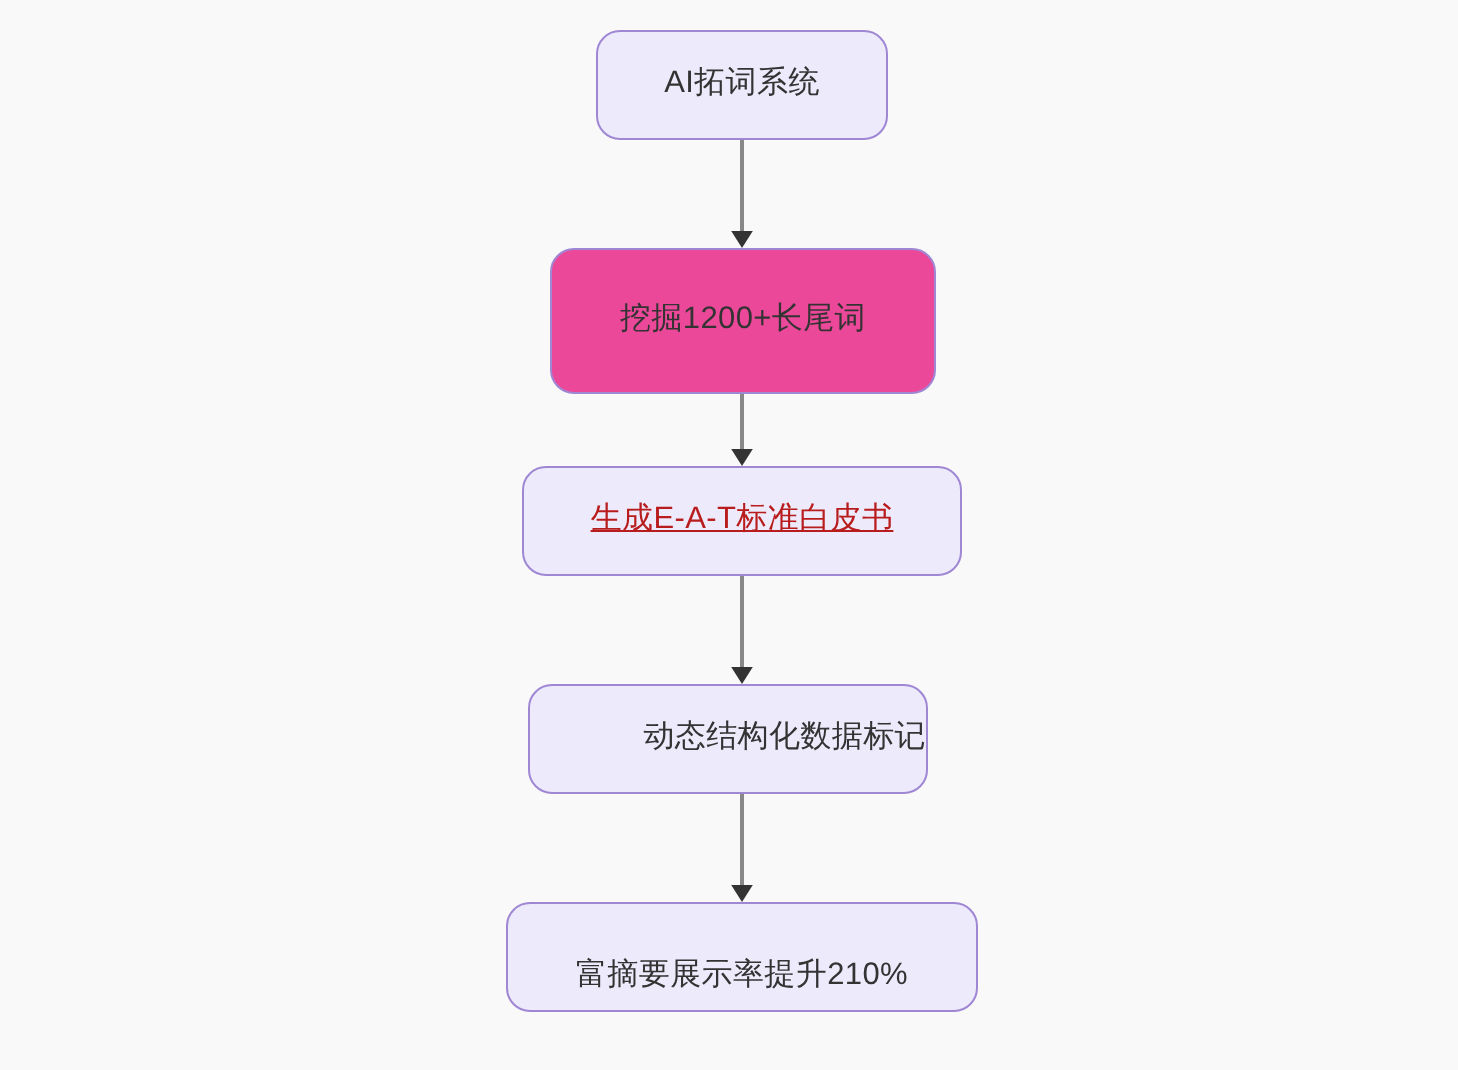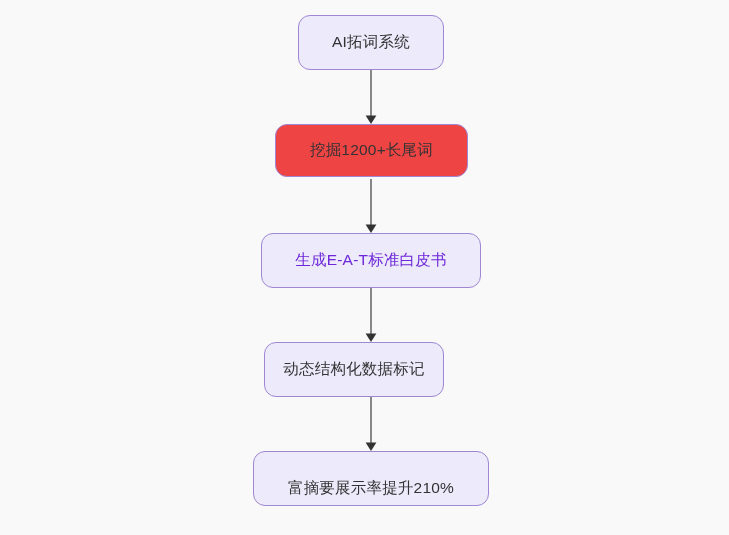--- a/index.html
+++ b/index.html
@@ -77,25 +77,25 @@
     </div>
     <div class="edge" style="left: 361px; top: 397px; width: 20px; height: 54px;">
       <svg width="20" height="54" viewBox="0 0 20 54">
         <line x1="10" y1="0" x2="10" y2="47" stroke="#888888" stroke-width="2"></line>
         <polygon points="4.6,45.5 15.4,45.5 10,54" fill="#333333"></polygon>
       </svg>
     </div>
     <div class="node" style="left: 298px; top: 15px; width: 146px; height: 55px; background: rgb(236, 234, 251); border-color: rgb(159, 135, 212);">
       <span class="node-label" style="color: rgb(51, 51, 51);">AI拓词系统</span>
     </div>
-    <div class="node" style="left: 275px; top: 124px; width: 193px; height: 53px; background: #ef4444; border-color: rgb(159, 135, 212);">
+    <div class="node" style="left: 275px; top: 124px; width: 193px; height: 73px; background: #ec4899; border-color: rgb(159, 135, 212);">
       <span class="node-label" style="color: rgb(51, 51, 51);">挖掘1200+长尾词</span>
     </div>
     <div class="node" style="left: 261px; top: 233px; width: 220px; height: 55px; background: rgb(236, 234, 251); border-color: rgb(159, 135, 212);">
-      <span class="node-label" style="color: #6d28d9;">生成E-A-T标准白皮书</span>
+      <span class="node-label" style="color: #b91c1c; text-decoration: underline;">生成E-A-T标准白皮书</span>
     </div>
-    <div class="node" style="left: 264px; top: 342px; width: 180px; height: 55px; background: rgb(236, 234, 251); border-color: rgb(159, 135, 212);">
+    <div class="node" style="left: 264px; top: 342px; width: 200px; height: 55px; background: rgb(236, 234, 251); border-color: rgb(159, 135, 212); justify-content: flex-end;">
       <span class="node-label" style="color: rgb(51, 51, 51);">动态结构化数据标记</span>
     </div>
     <div class="node" style="left: 253px; top: 451px; width: 236px; height: 55px; background: rgb(236, 234, 251); border-color: rgb(159, 135, 212);">
       <span class="node-label" style="color: rgb(51, 51, 51); margin-top: 20px;">富摘要展示率提升210%</span>
     </div>
   </div>
 
 </body></html>

